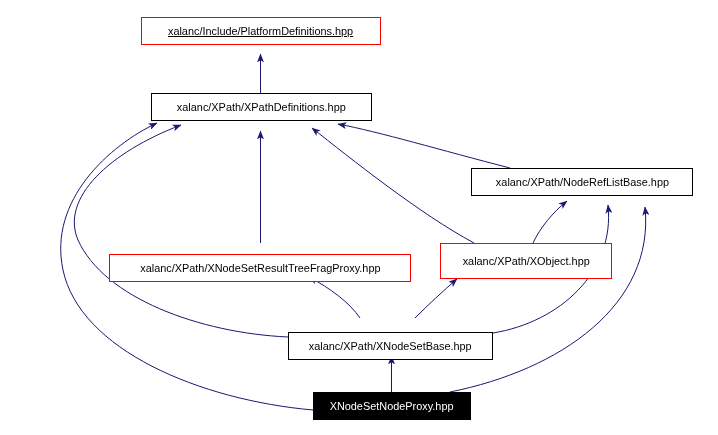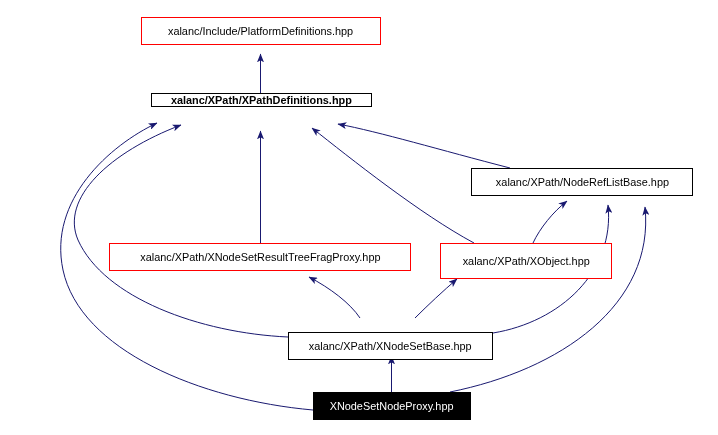--- a/index.html
+++ b/index.html
@@ -91,33 +91,33 @@
       <path d="M450,392 C560,370 655,305 645,207"></path>
 
       <path d="M360,318 C350,303 330,288 309,277"></path>
 
       <path d="M415,318 C428,305 443,291 457,279"></path>
 
       <path d="M391.5,392 L391.5,356"></path>
     </g>
   </svg>
 
-  <div class="gnode red" style="left:141px; top:17px; width:240px; height:28px;">
+  <div class="gnode red" style="left:141px; top:17px; width:240px; height:28px;text-decoration:underline;">
     <span class="nlabel">xalanc/Include/PlatformDefinitions.hpp</span>
   </div>
 
-  <div class="gnode" style="left:151px; top:93px; width:221px; height:14px;font-weight:bold;">
+  <div class="gnode" style="left:151px; top:93px; width:221px; height:28px;">
     <span class="nlabel">xalanc/XPath/XPathDefinitions.hpp</span>
   </div>
 
   <div class="gnode" style="left:471px; top:168px; width:222px; height:28px;">
     <span class="nlabel">xalanc/XPath/NodeRefListBase.hpp</span>
   </div>
 
-  <div class="gnode red" style="left:109px; top:243px; width:302px; height:28px;">
+  <div class="gnode red" style="left:109px; top:254px; width:302px; height:28px;">
     <span class="nlabel">xalanc/XPath/XNodeSetResultTreeFragProxy.hpp</span>
   </div>
 
   <div class="gnode red" style="left:440px; top:243px; width:172px; height:36px;">
     <span class="nlabel">xalanc/XPath/XObject.hpp</span>
   </div>
 
   <div class="gnode" style="left:288px; top:332px; width:205px; height:28px;">
     <span class="nlabel">xalanc/XPath/XNodeSetBase.hpp</span>
   </div>

